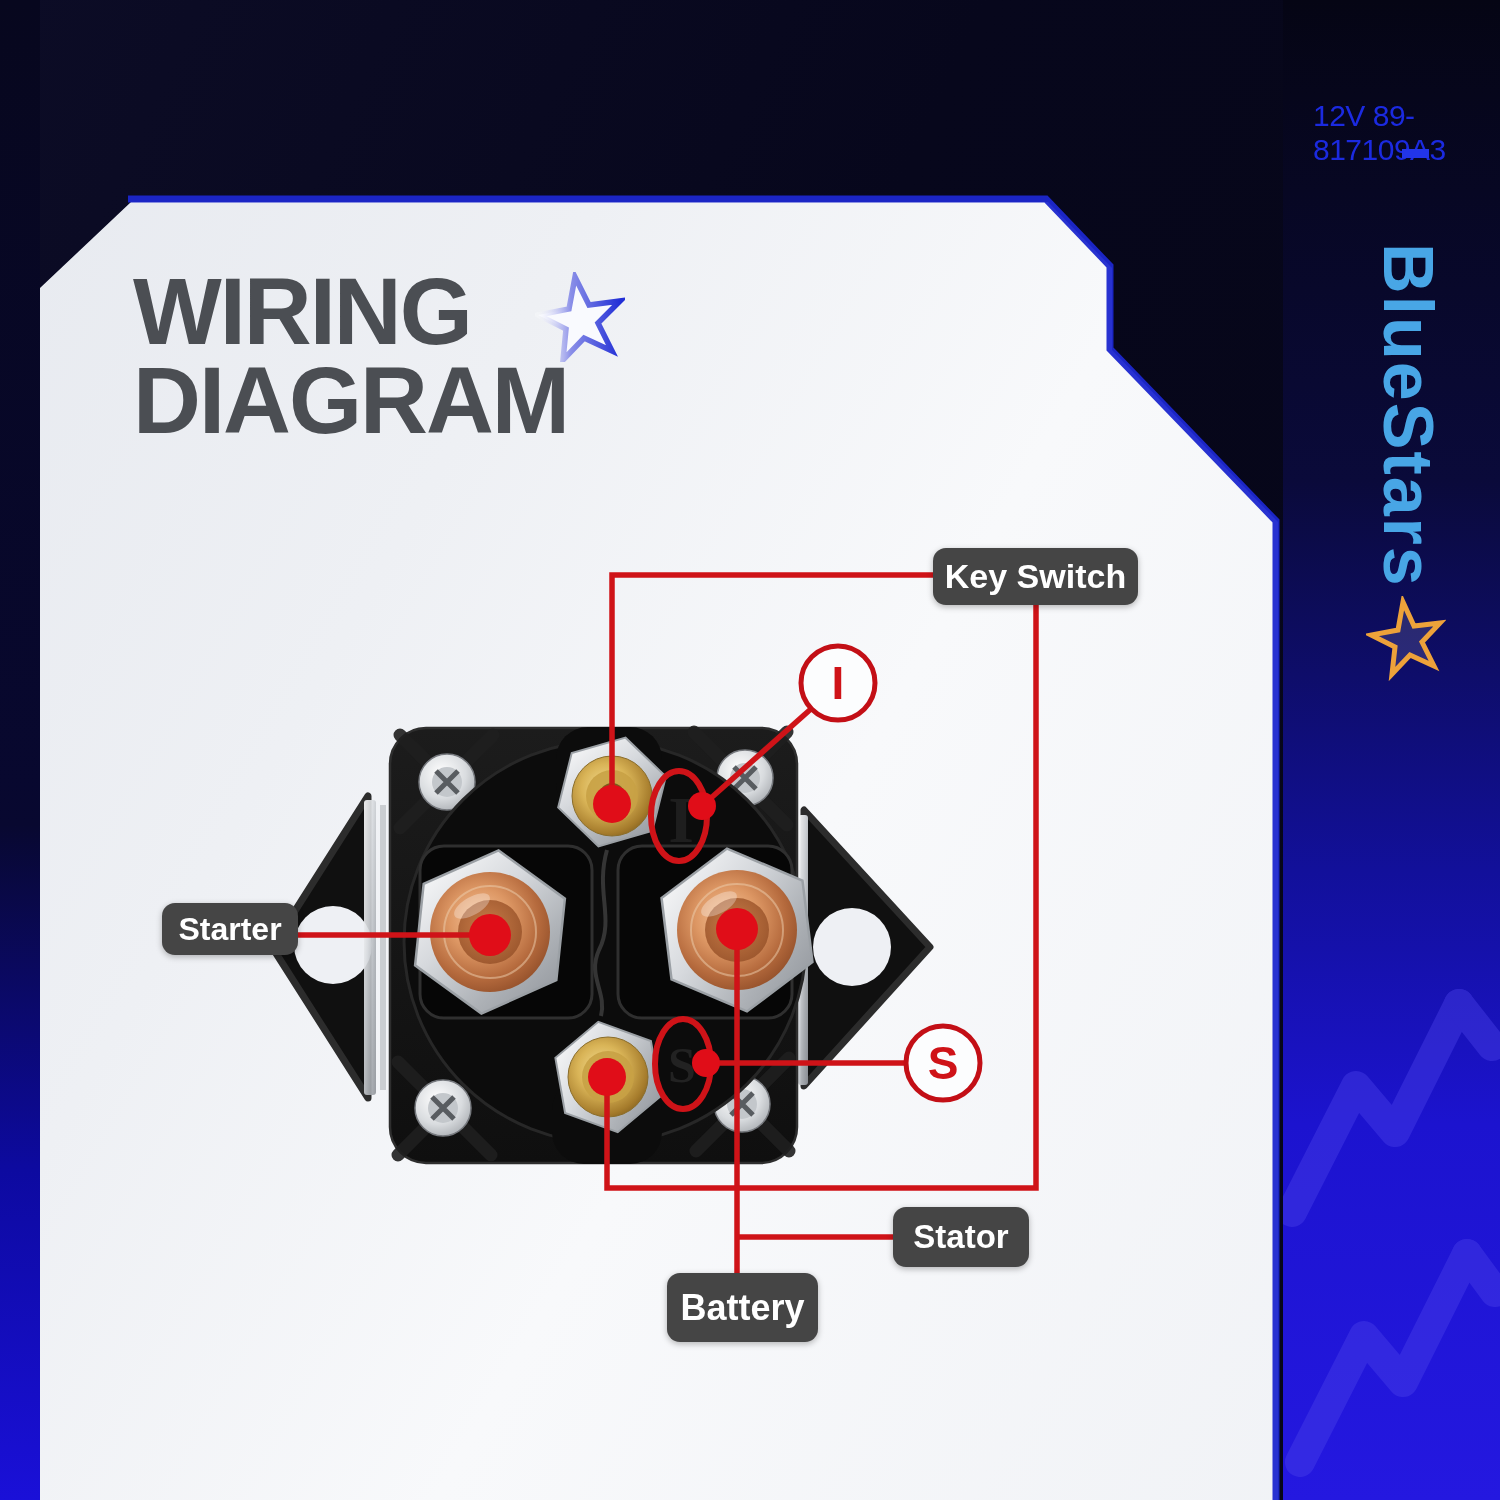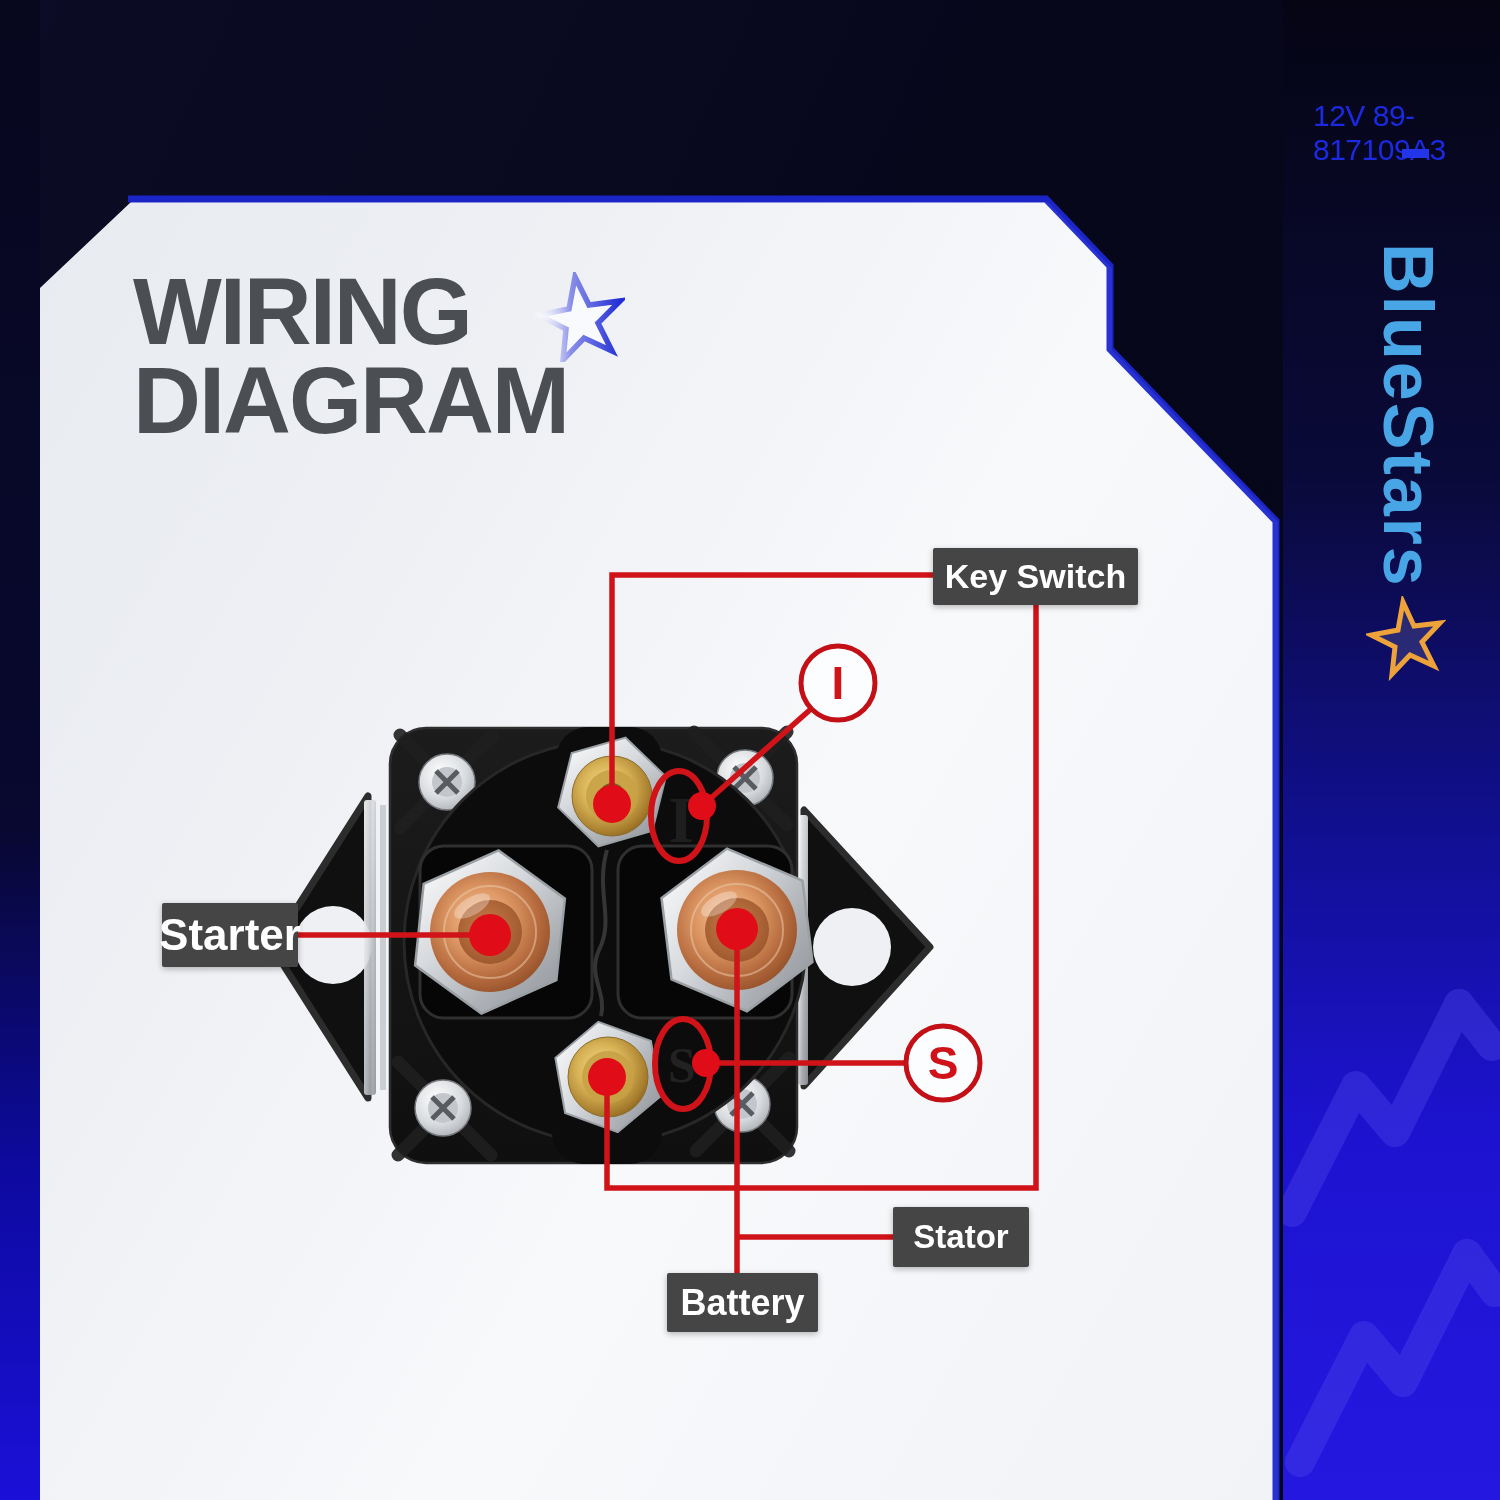--- a/index.html
+++ b/index.html
@@ -40,27 +40,27 @@
   .overlay-svg{position:absolute;left:0;top:0;}
   
   .title{
     position:absolute;left:133px;top:222px;
     font-size:94px;font-weight:bold;line-height:.95;letter-spacing:-2px;color:#4b4e53;margin-top:45px;
   }
   .title-star{position:absolute;left:535px;top:272px;}
   
   .lbl{
     position:absolute;background:#454545;color:#ffffff;font-weight:bold;
-    border-radius:2px;display:flex;align-items:center;justify-content:center;
+    border-radius:13px;display:flex;align-items:center;justify-content:center;
     box-shadow:0 2px 6px rgba(0,0,0,.28);
   }
   .lbl-keyswitch{left:933px;top:548px;width:205px;height:57px;font-size:34px;}
-  .lbl-starter{left:162px;top:903px;width:136px;height:64px;font-size:44px;}
+  .lbl-starter{left:162px;top:903px;width:136px;height:52px;font-size:32px;}
   .lbl-stator{left:893px;top:1207px;width:136px;height:60px;font-size:33px;}
-  .lbl-battery{left:667px;top:1273px;width:151px;height:59px;font-size:36px;}
+  .lbl-battery{left:667px;top:1273px;width:151px;height:69px;font-size:36px;}
 </style>
 </head>
 <body>
 
 <div class="canvas">
 
   <div class="left-band"></div>
 
   <div class="right-band">
     <svg class="band-pattern" width="217" height="1500" viewBox="1283 0 217 1500">

